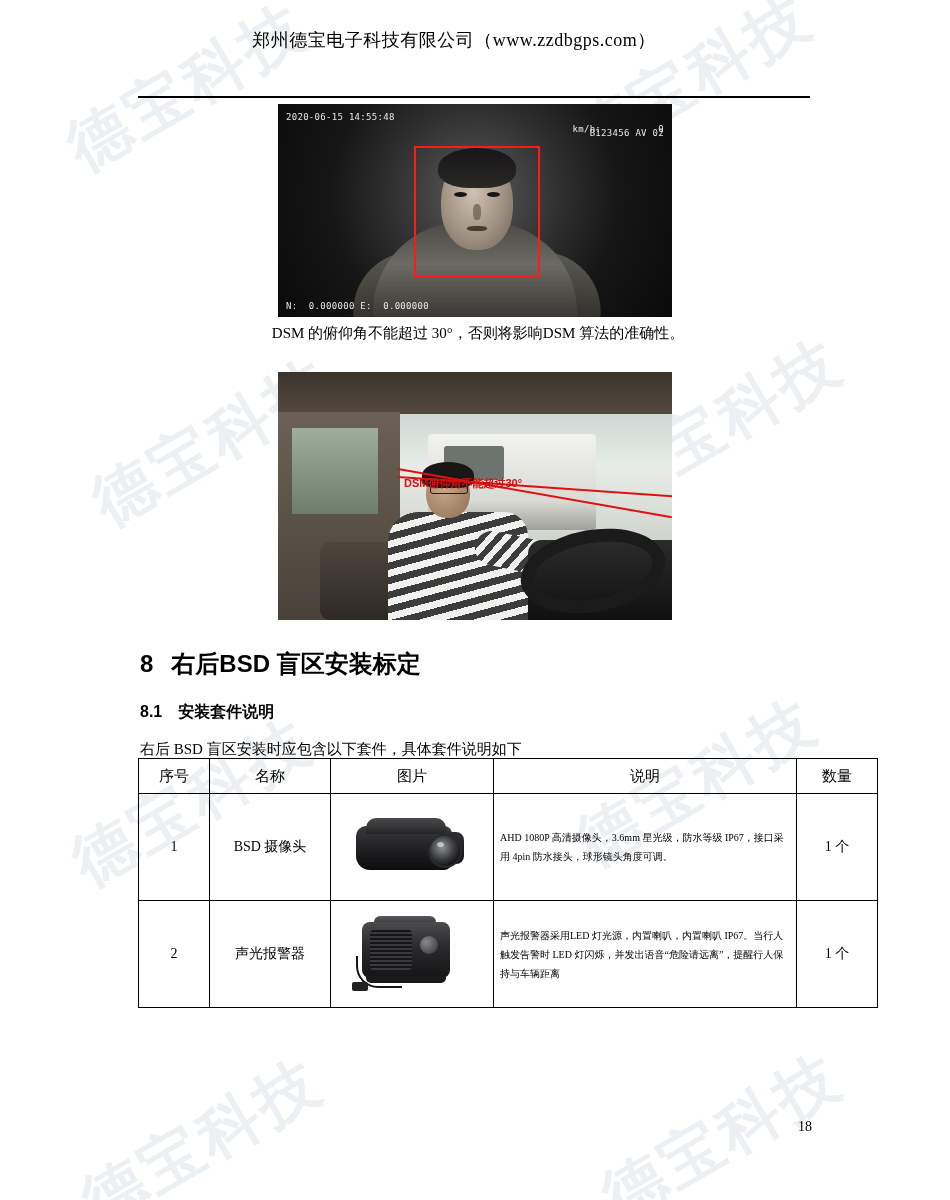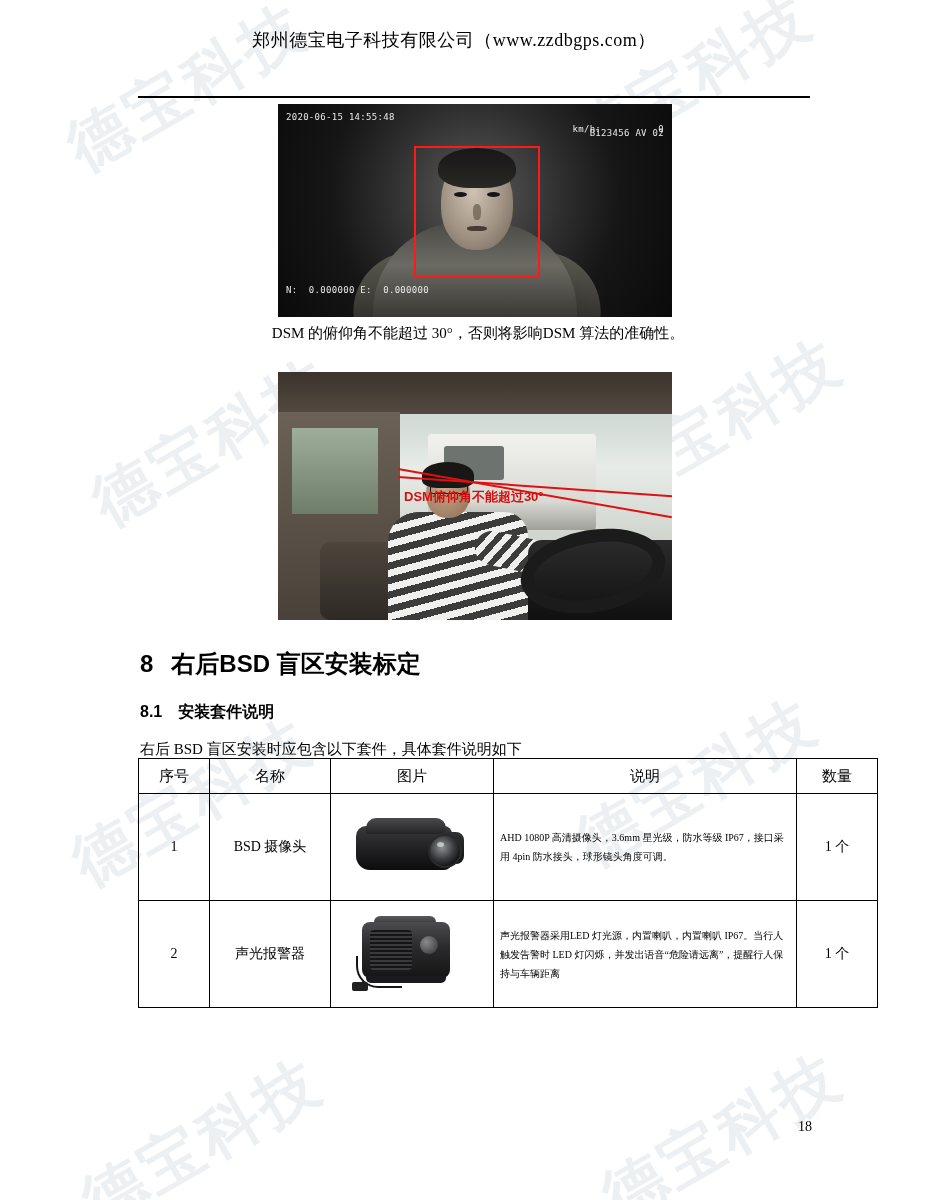--- a/index.html
+++ b/index.html
@@ -149,21 +149,21 @@
     position: absolute;
     color: #e8e8e8;
     font-family: "DejaVu Sans Mono", monospace;
     font-size: 9px;
     letter-spacing: 0.3px;
     white-space: pre;
   }
   .osd.tl { left: 8px; top: 8px; }
   .osd.tr { right: 8px; top: 24px; text-align: right; }
   .osd.tr2 { right: 8px; top: 20px; text-align: right; }
-  .osd.bl { left: 8px; bottom: 22px; }
+  .osd.bl { left: 8px; bottom: 6px; }
 
   .caption-dsm {
     position: absolute;
     left: 138px;
     top: 324px;
     width: 680px;
     text-align: center;
     font-size: 15px;
   }
 
@@ -253,23 +253,23 @@
   .cab-line2 {
     position: absolute;
     left: 120px; top: 104px;
     width: 278px; height: 2px;
     background: #e01010;
     transform: rotate(4deg);
     transform-origin: left center;
   }
   .cab-anno {
     position: absolute;
-    left: 126px; top: 116px;
+    left: 126px; top: 104px;
     font-family: "Liberation Sans", sans-serif;
-    font-size: 13px;
+    font-size: 11px;
     font-weight: bold;
     color: #d40f0f;
     white-space: nowrap;
   }
 
   
   .h1 {
     position: absolute;
     left: 140px;
     top: 648px;

